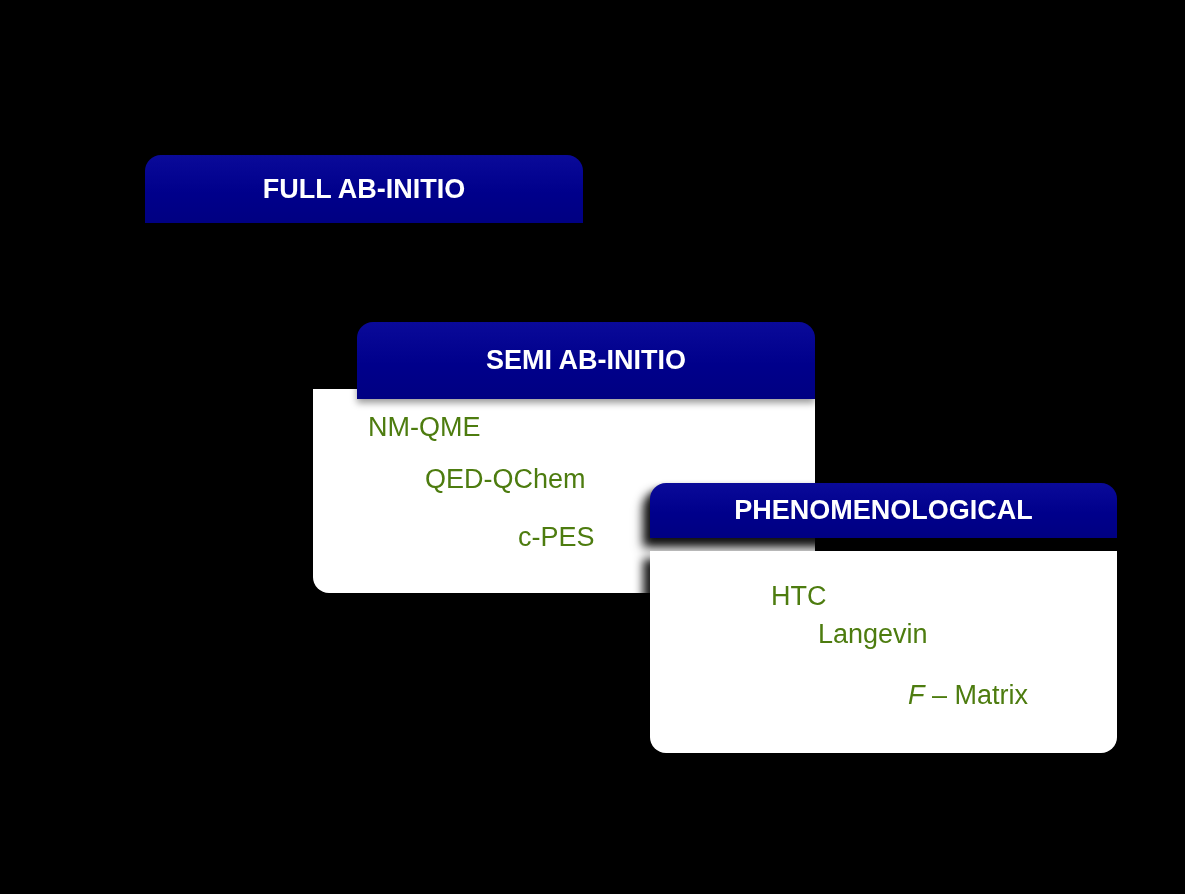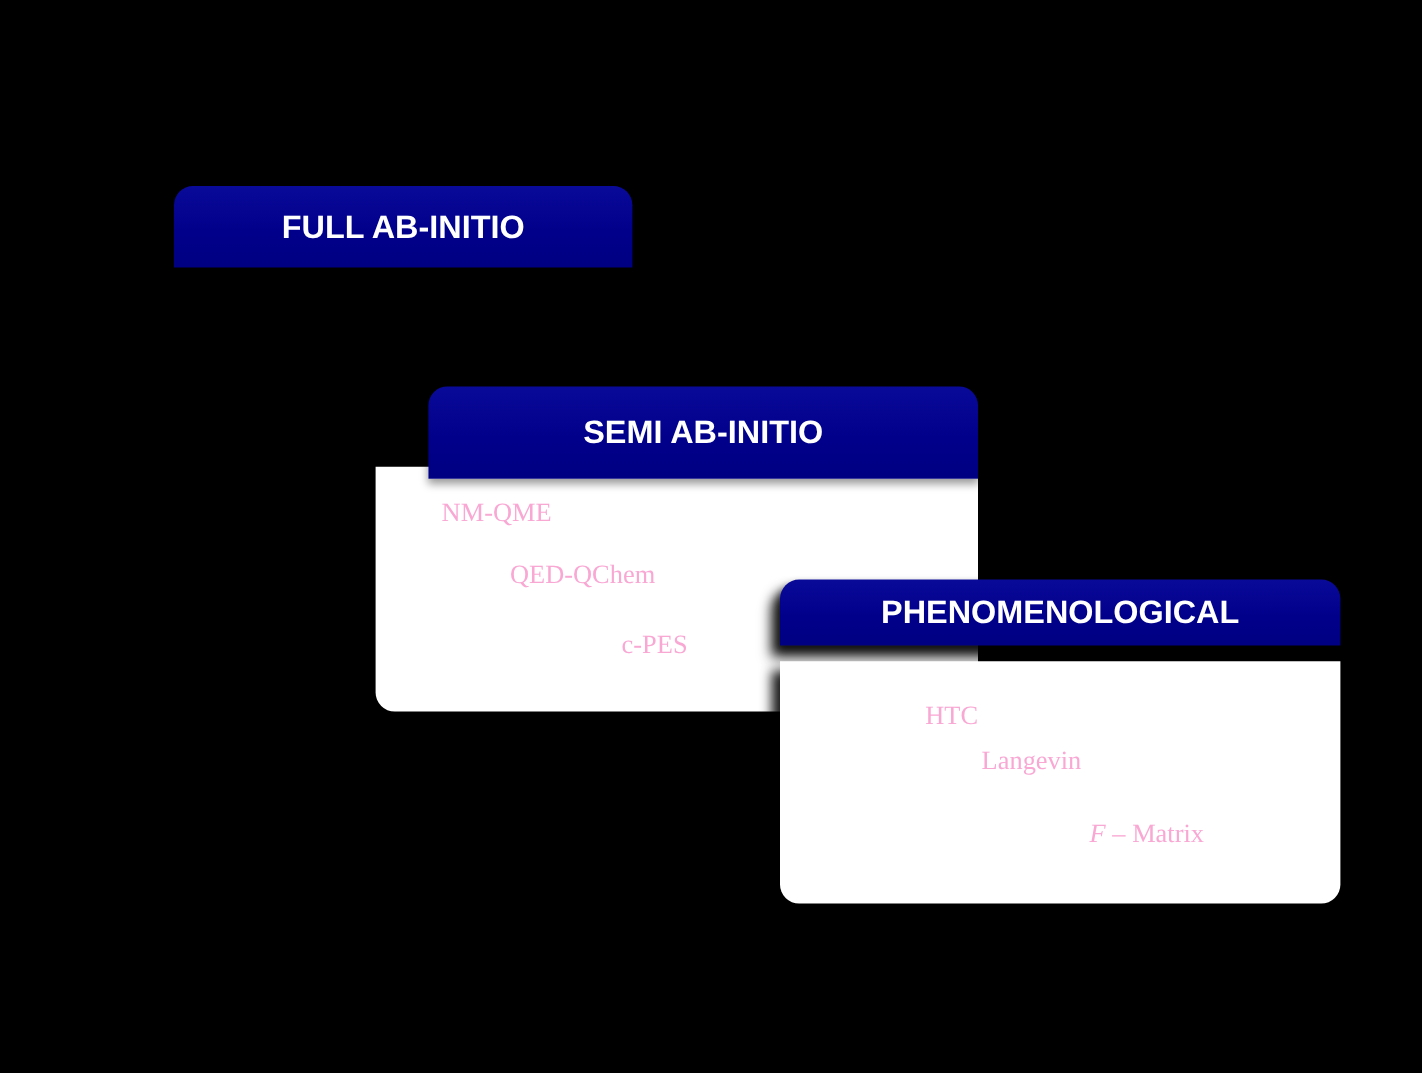--- a/index.html
+++ b/index.html
@@ -39,30 +39,29 @@
   .body {
     position: absolute;
     left: 0; right: 0; bottom: 0;
     background: #ffffff;
     border-radius: 0 0 16px 16px;
     z-index: 1;
   }
   .item {
     position: absolute;
     z-index: 3;
-    color: #f9a8d4;
-    font-size: 22px;
+    color: #4d7c0f;
+    font-size: 27px;
     line-height: 32px;
     white-space: nowrap;
-    font-family: Liberation Serif, serif;
   }
   .item .it { font-style: italic; }
 
   
-  #card-full { left: 145px; top: 155px; width: 382px; height: 68px; }
+  #card-full { left: 145px; top: 155px; width: 438px; height: 68px; }
   #card-full .hdr { height: 68px; }
 
   
   #card-semi { left: 313px; top: 322px; width: 502px; height: 271px; z-index: 1; }
   #card-semi .hdr { height: 77px; margin-left: 44px; }
   #card-semi .body { top: 67px; }
   #semi-item-0 { left: 55px;  top: 89px;  }
   #semi-item-1 { left: 112px; top: 141px; }
   #semi-item-2 { left: 205px; top: 199px; }
 

